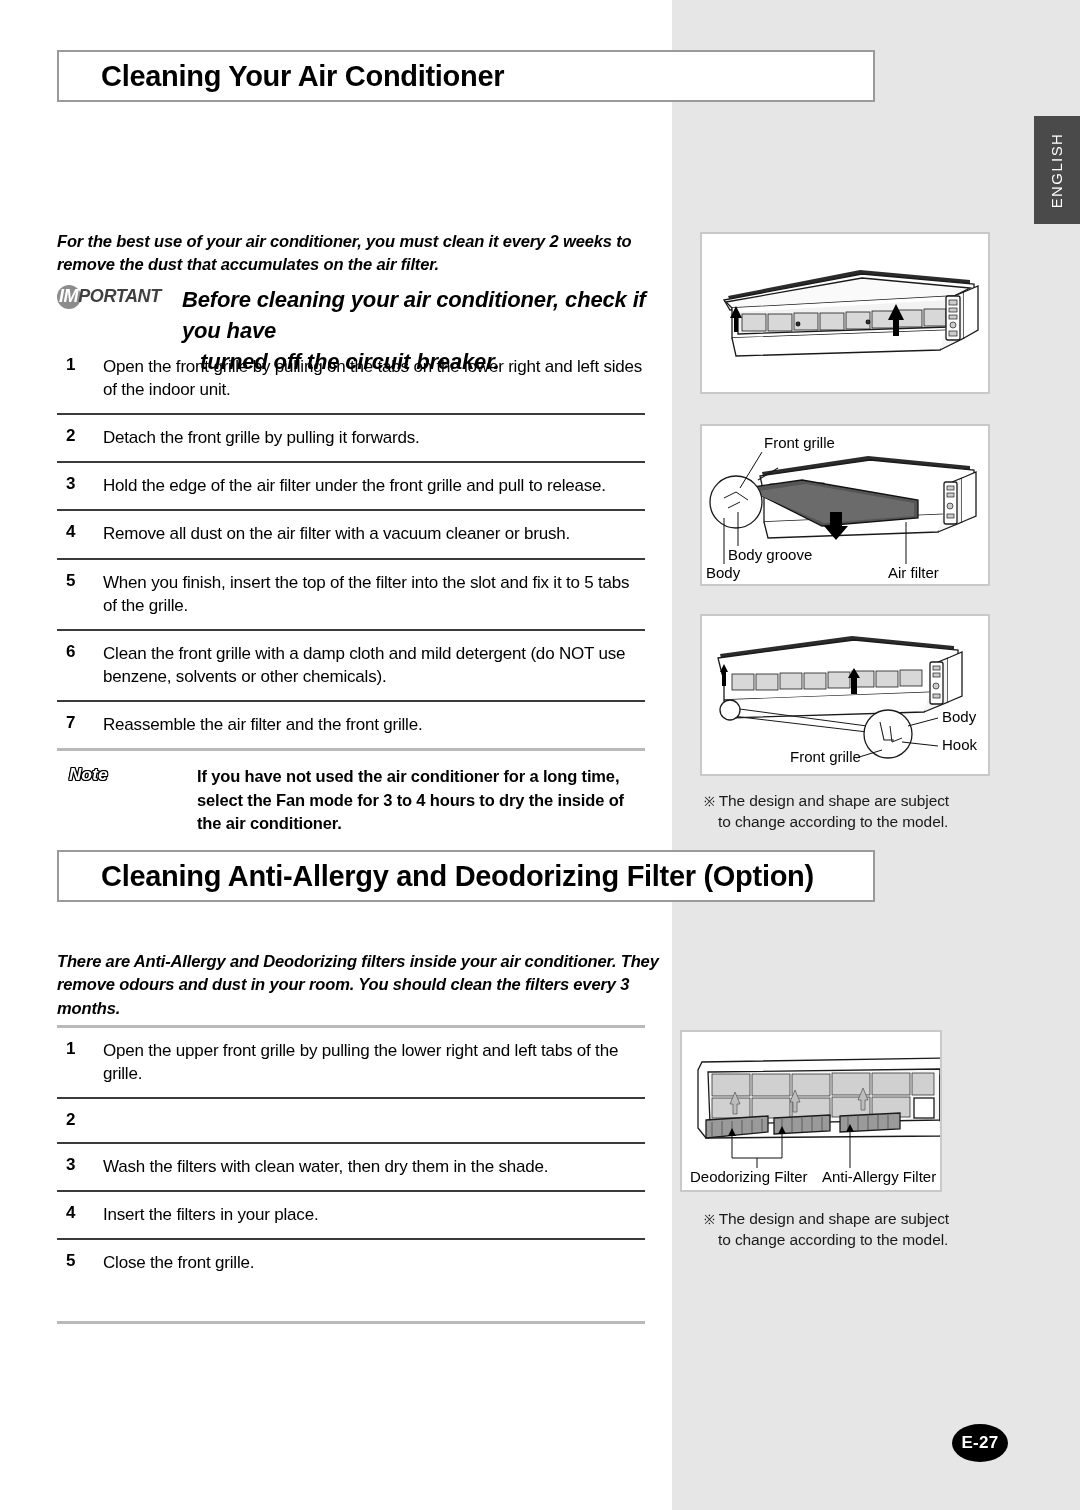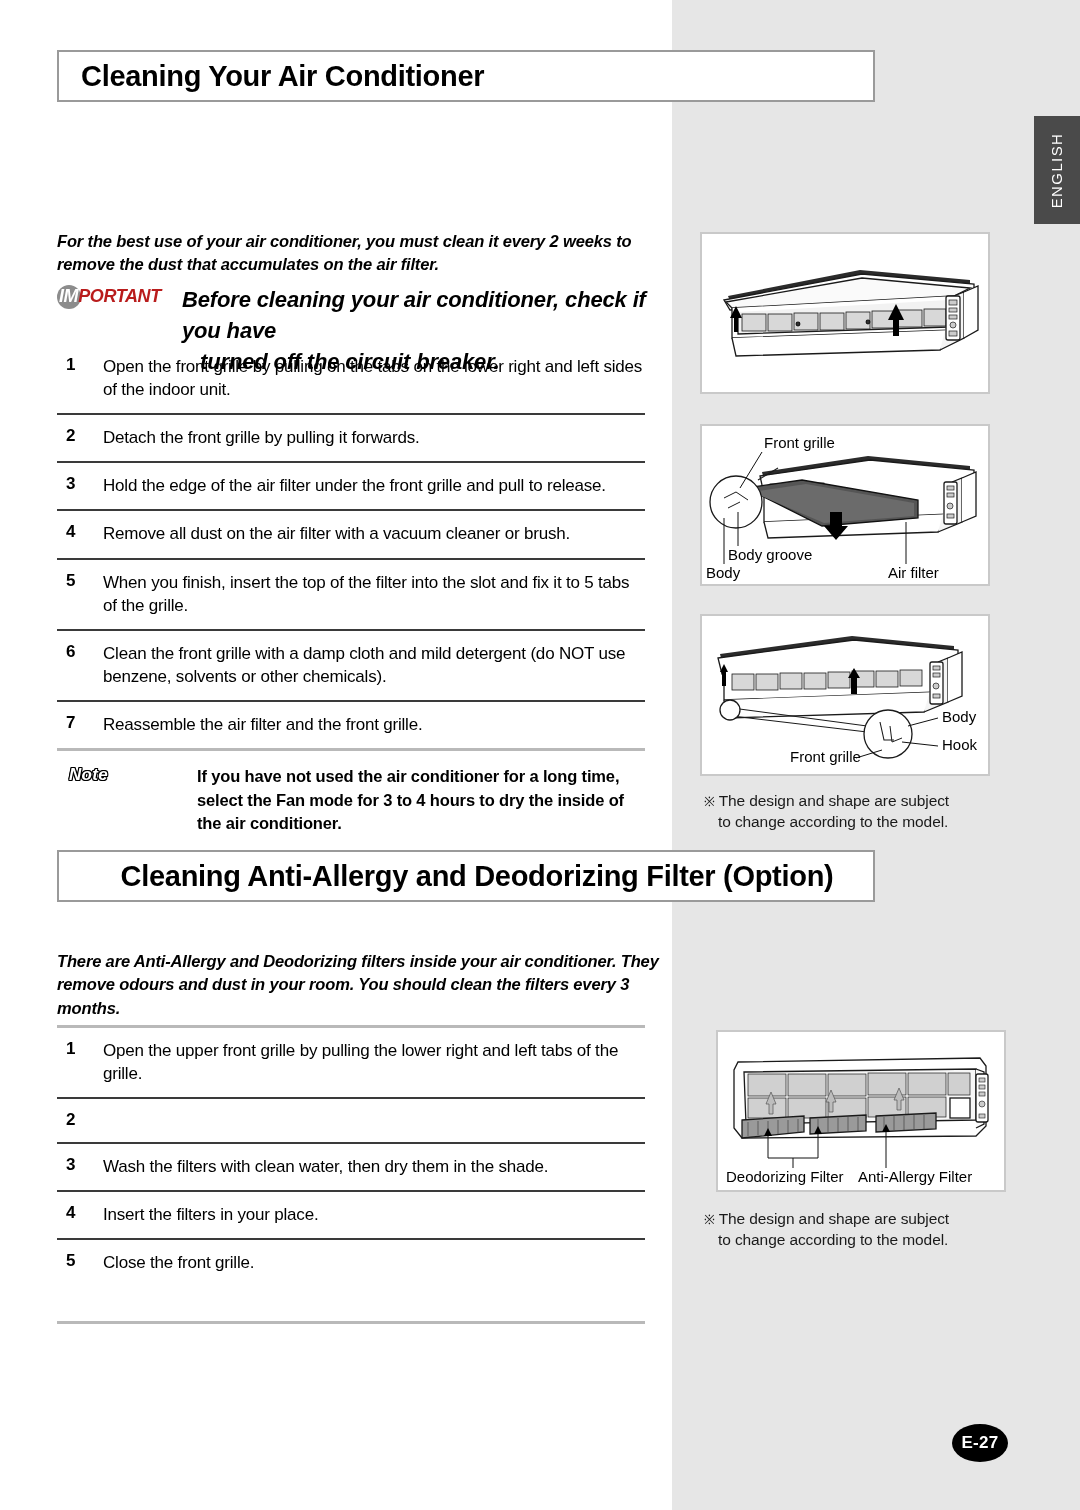--- a/index.html
+++ b/index.html
@@ -20,21 +20,21 @@
     display:flex;align-items:center;justify-content:center;
   }
   .lang-tab span{
     color:#ffffff;font-size:15px;font-weight:400;letter-spacing:1.4px;
     transform:rotate(-90deg);white-space:nowrap;
   }
   .section-title{
     position:absolute;left:57px;width:818px;height:52px;
     background:#ffffff;border:2px solid #9a9a9a;
     box-sizing:border-box;
-    display:flex;align-items:center;
+    display:flex;align-items:center;padding-left:20px;
   }
   .section-title span{
     font-size:29px;font-weight:bold;color:#000;padding-left:22px;
     letter-spacing:-0.3px;
   }
   .lead{
     position:absolute;left:57px;width:610px;
     font-size:16.5px;font-weight:bold;font-style:italic;color:#000;
     line-height:1.42;letter-spacing:-0.15px;
   }
@@ -46,21 +46,21 @@
   }
   .important-badge .circ{
     position:absolute;left:0;top:1px;width:24px;height:24px;border-radius:50%;
     background:#8c8c8c;
   }
   .important-badge .txt{
     position:absolute;left:2px;top:2px;
     font-size:18px;font-weight:bold;font-style:italic;letter-spacing:-0.4px;
   }
   .important-badge .txt .im{color:#ffffff;}
-  .important-badge .txt .rest{color:#b91c1c;}
+  .important-badge .txt .rest{color:#404040;}
   .important-body{
     font-size:22px;font-weight:bold;font-style:italic;color:#000;
     line-height:1.42;flex:1;letter-spacing:-0.15px;
   }
   .important-body .ind{display:block;padding-left:18px;}
   .steps{position:absolute;left:57px;width:588px;}
   .rule{height:2px;background:#3a3a3a;width:100%;}
   .rule-light{height:3px;background:#b9b9b9;width:100%;}
   .step{display:flex;align-items:flex-start;padding:11px 0 12px 0;}
   .step .num{
@@ -297,21 +297,21 @@
     </g>
   </svg>
 </div>
 
 <div class="figcaption" style="left:704px;top:790px;">
   <span class="mark">※</span>
   <span>The design and shape are subject</span><br>
   <span style="padding-left:14px;display:inline-block;">to change according to the model.</span>
 </div>
 
-<div class="section-title" style="top:850px;justify-content:center;">
+<div class="section-title" style="top:850px;">
   <span>Cleaning Anti-Allergy and Deodorizing Filter (Option)</span>
 </div>
 
 <div class="lead" style="top:950px;">There are Anti-Allergy and Deodorizing filters inside your air conditioner. They remove odours and dust in your room. You should clean the filters every 3 months.</div>
 
 <div class="steps" style="top:1025px;">
   <div class="rule-light"></div>
   <div class="step">
     <div class="num">1</div>
     <div class="txt">Open the upper front grille by pulling the lower right and left tabs of the grille.</div>
@@ -332,21 +332,21 @@
   </div>
   <div class="rule"></div>
   <div class="step">
     <div class="num">5</div>
     <div class="txt">Close the front grille.</div>
   </div>
   <div style="height:34px;"></div>
   <div class="rule-light"></div>
 </div>
 
-<div class="panel" style="left:716px;top:1030px;width:290px;height:162px;">
+<div class="panel" style="left:680px;top:1030px;width:262px;height:162px;">
   <svg width="286" height="158" viewBox="0 0 286 158">
     <g fill="none" stroke="#1a1a1a" stroke-width="1.3">
       <path d="M20 30 L262 26 L268 34 L268 94 L258 104 L24 106 L16 96 L16 38 Z" fill="#ffffff"></path>
       <path d="M26 40 L258 37 L258 88 L28 92 Z" fill="#f7f7f7"></path>
       <g stroke-width="0.7" fill="#d0d0d0">
         <rect x="30" y="42" width="38" height="22"></rect>
         <rect x="70" y="42" width="38" height="22"></rect>
         <rect x="110" y="42" width="38" height="22"></rect>
         <rect x="150" y="41" width="38" height="22"></rect>
         <rect x="190" y="41" width="38" height="22"></rect>

